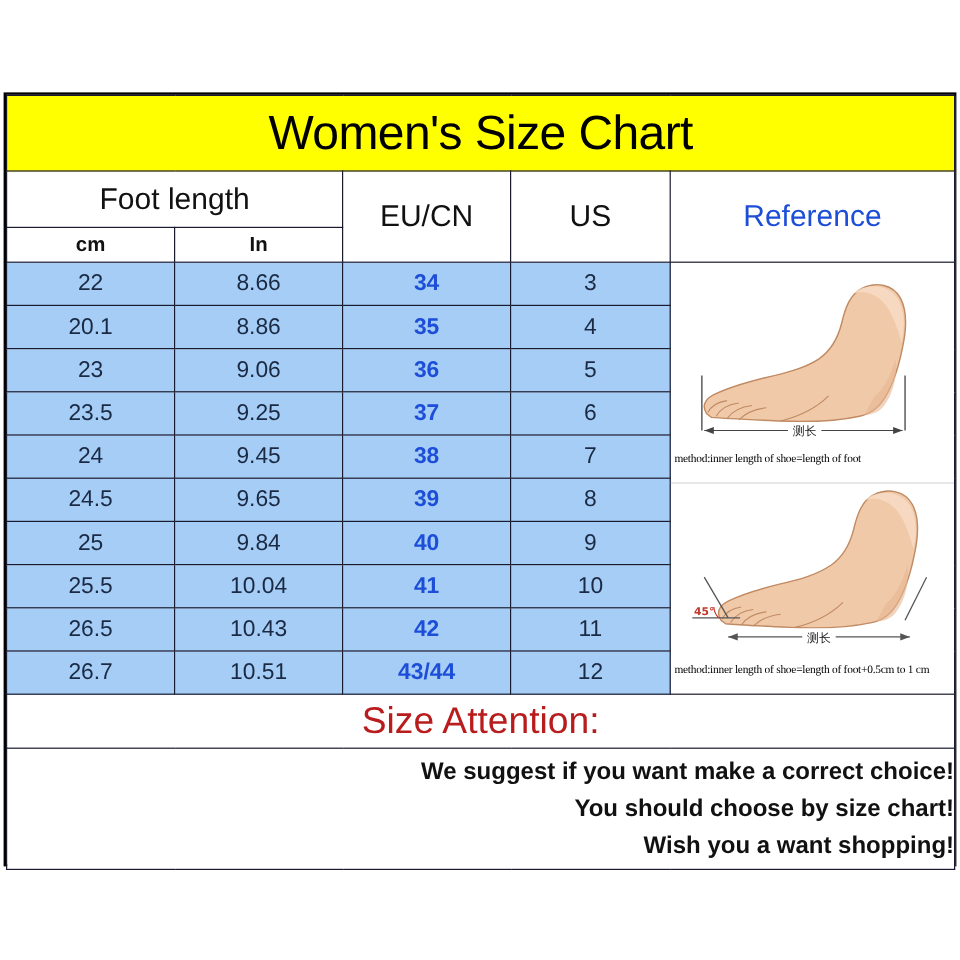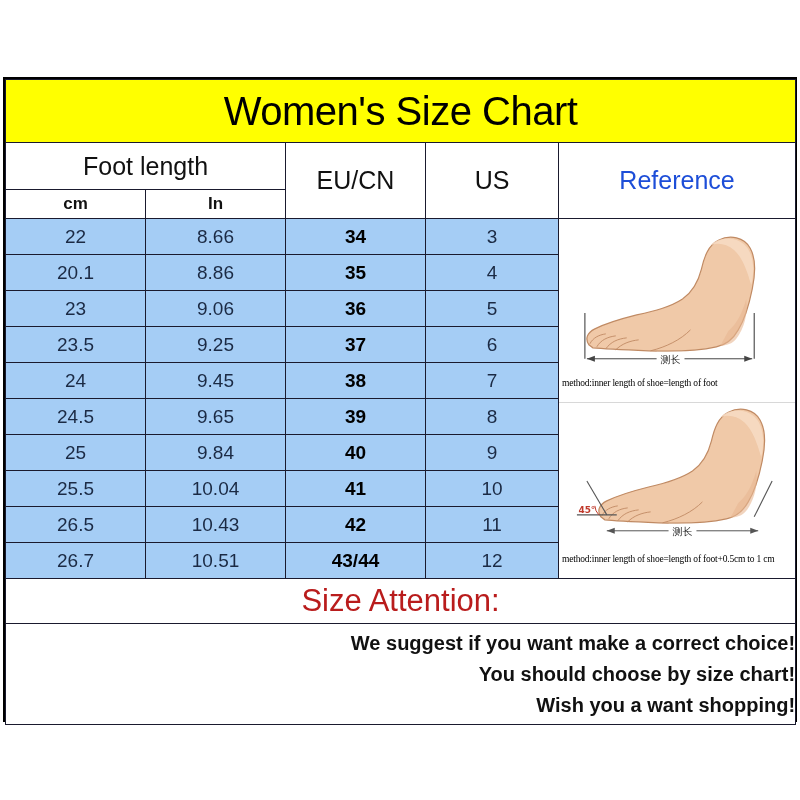--- a/index.html
+++ b/index.html
@@ -76,21 +76,21 @@
   }
 
   
   .data-cell {
     background: #A5CDF5 !important;
     height: 35px;
     font-size: 19px;
     color: #1b2a44;
   }
   .data-cell.eu {
-    color: #000000;
+    color: #1d4ed8;
     font-weight: bold;
   }
 
   
   .ref-cell {
     background: #ffffff !important;
     padding: 0;
     vertical-align: top;
   }
   .ref-inner {

